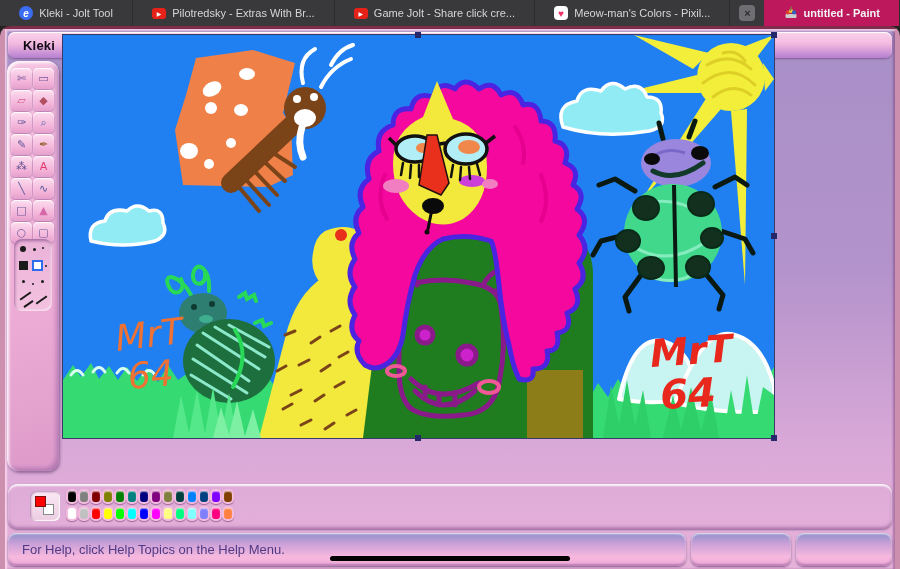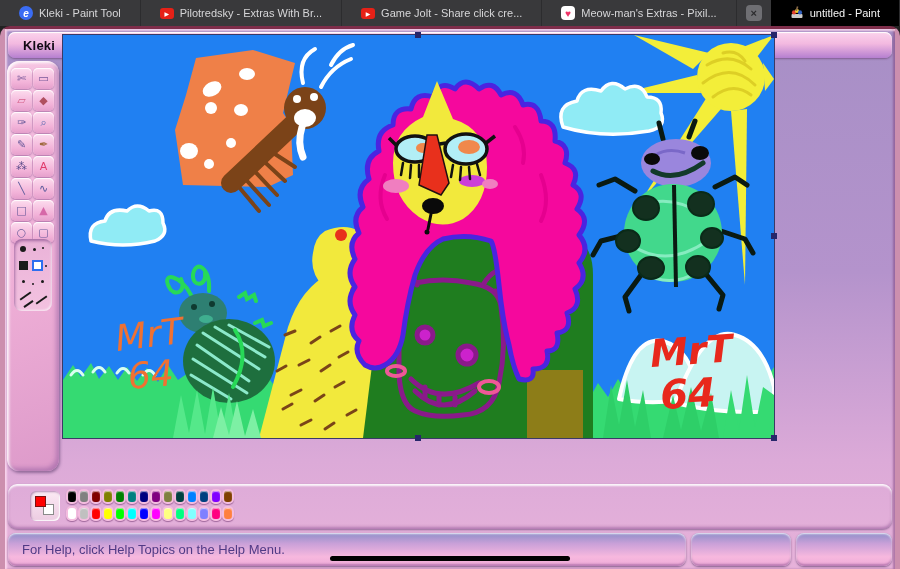--- a/index.html
+++ b/index.html
@@ -6,21 +6,21 @@
   html,body { width:900px; height:569px; overflow:hidden; background:#222;
     font-family:"Liberation Sans", sans-serif; }
   #stage { position:absolute; inset:0; width:900px; height:569px; }
 
   
   .tabbar { position:absolute; left:0; top:0; width:900px; height:26px;
     background:#39393b; display:flex; align-items:stretch; }
   .tab { flex:1 1 auto; display:flex; align-items:center; justify-content:center;
     gap:6px; border-right:1px solid #2c2c2e; color:#d6d6d8; font-size:11px;
     white-space:nowrap; overflow:hidden; cursor:default; }
-  .tab.active { background:#000000; color:#f4f4f4; font-weight:normal; }
+  .tab.active { background:#be185d; color:#f4f4f4; font-weight:bold; }
   .tabclose { flex:0 0 34px; display:flex; align-items:center; justify-content:center; }
   .tabclose .xbox { width:16px; height:16px; border-radius:4px; background:#6f6f73;
     color:#2c2c2e; font-size:11px; font-weight:bold; display:flex;
     align-items:center; justify-content:center; }
   .favicon { width:14px; height:14px; border-radius:4px; display:flex;
     align-items:center; justify-content:center; flex:0 0 auto; }
   .fav-kleki { background:#3a6cf4; color:#fff; font-size:10px; font-weight:bold;
     font-style:italic; border-radius:50%; }
   .fav-yt { background:#e62117; height:11px; border-radius:3px; }
   .fav-yt::before { content:"▶"; color:#fff; font-size:6px; }
@@ -105,33 +105,33 @@
     background:#000; border-radius:3px; }
 </style>
 </head>
 <body>
 
 <div id="stage">
 
   <div class="tabbar">
     <div class="tab">
       <span class="favicon fav-kleki">e</span>
-      <span>Kleki - Paint Tool</span>
+      <span>Kleki - Jolt Tool</span>
     </div>
     <div class="tab">
       <span class="favicon fav-yt"></span>
       <span>Pilotredsky - Extras With Br...</span>
     </div>
     <div class="tab">
       <span class="favicon fav-yt"></span>
       <span>Game Jolt - Share click cre...</span>
     </div>
     <div class="tab">
       <span class="favicon fav-heart"></span>
-      <span>Meow-man's Extras - Pixil...</span>
+      <span>Meow-man's Colors - Pixil...</span>
     </div>
     <div class="tabclose">
       <span class="xbox">×</span>
     </div>
     <div class="tab active">
       <span class="favicon">
         <svg viewBox="0 0 14 14" width="14" height="14">
           <rect x="1.5" y="8" width="11" height="4" rx="1" fill="#cccccc"></rect>
           <circle cx="4" cy="6.4" r="2.1" fill="#e04030"></circle>
           <circle cx="7" cy="5" r="2.1" fill="#f0d030"></circle>

